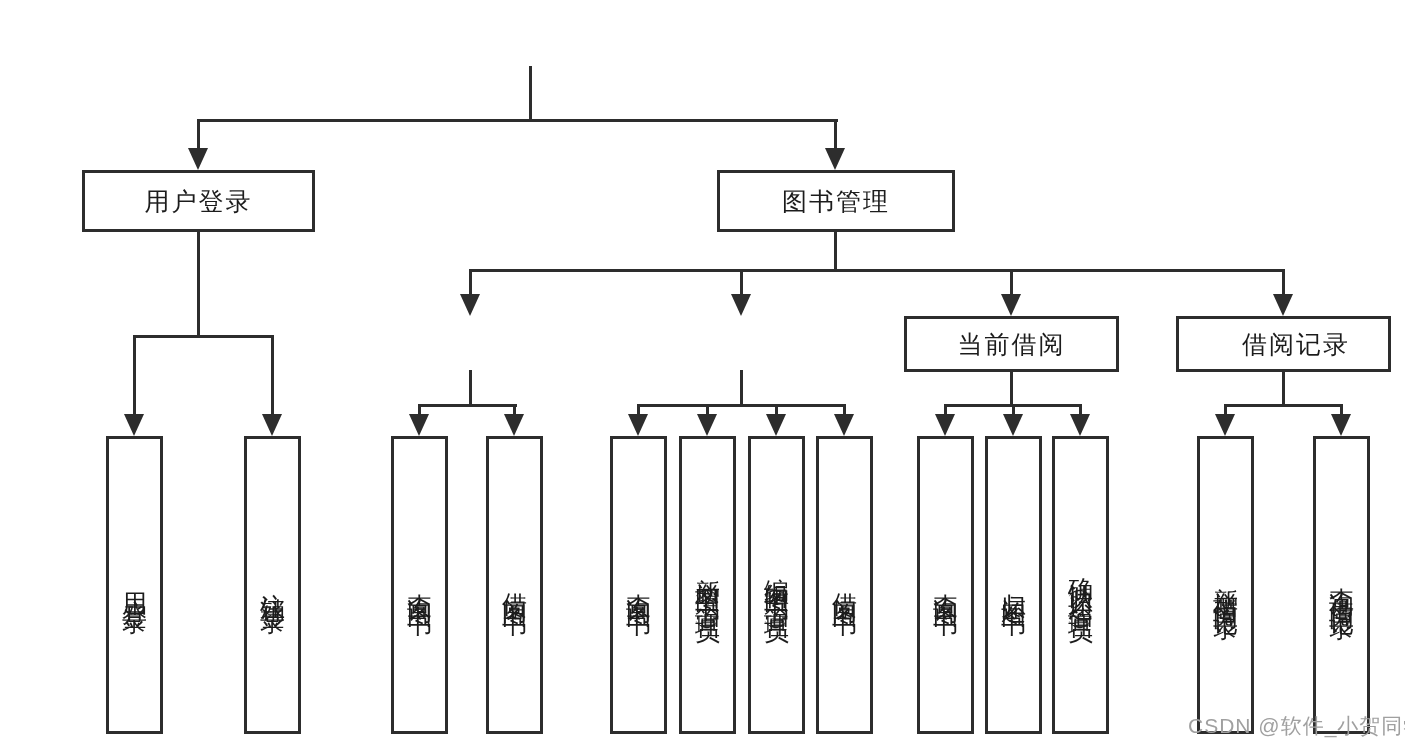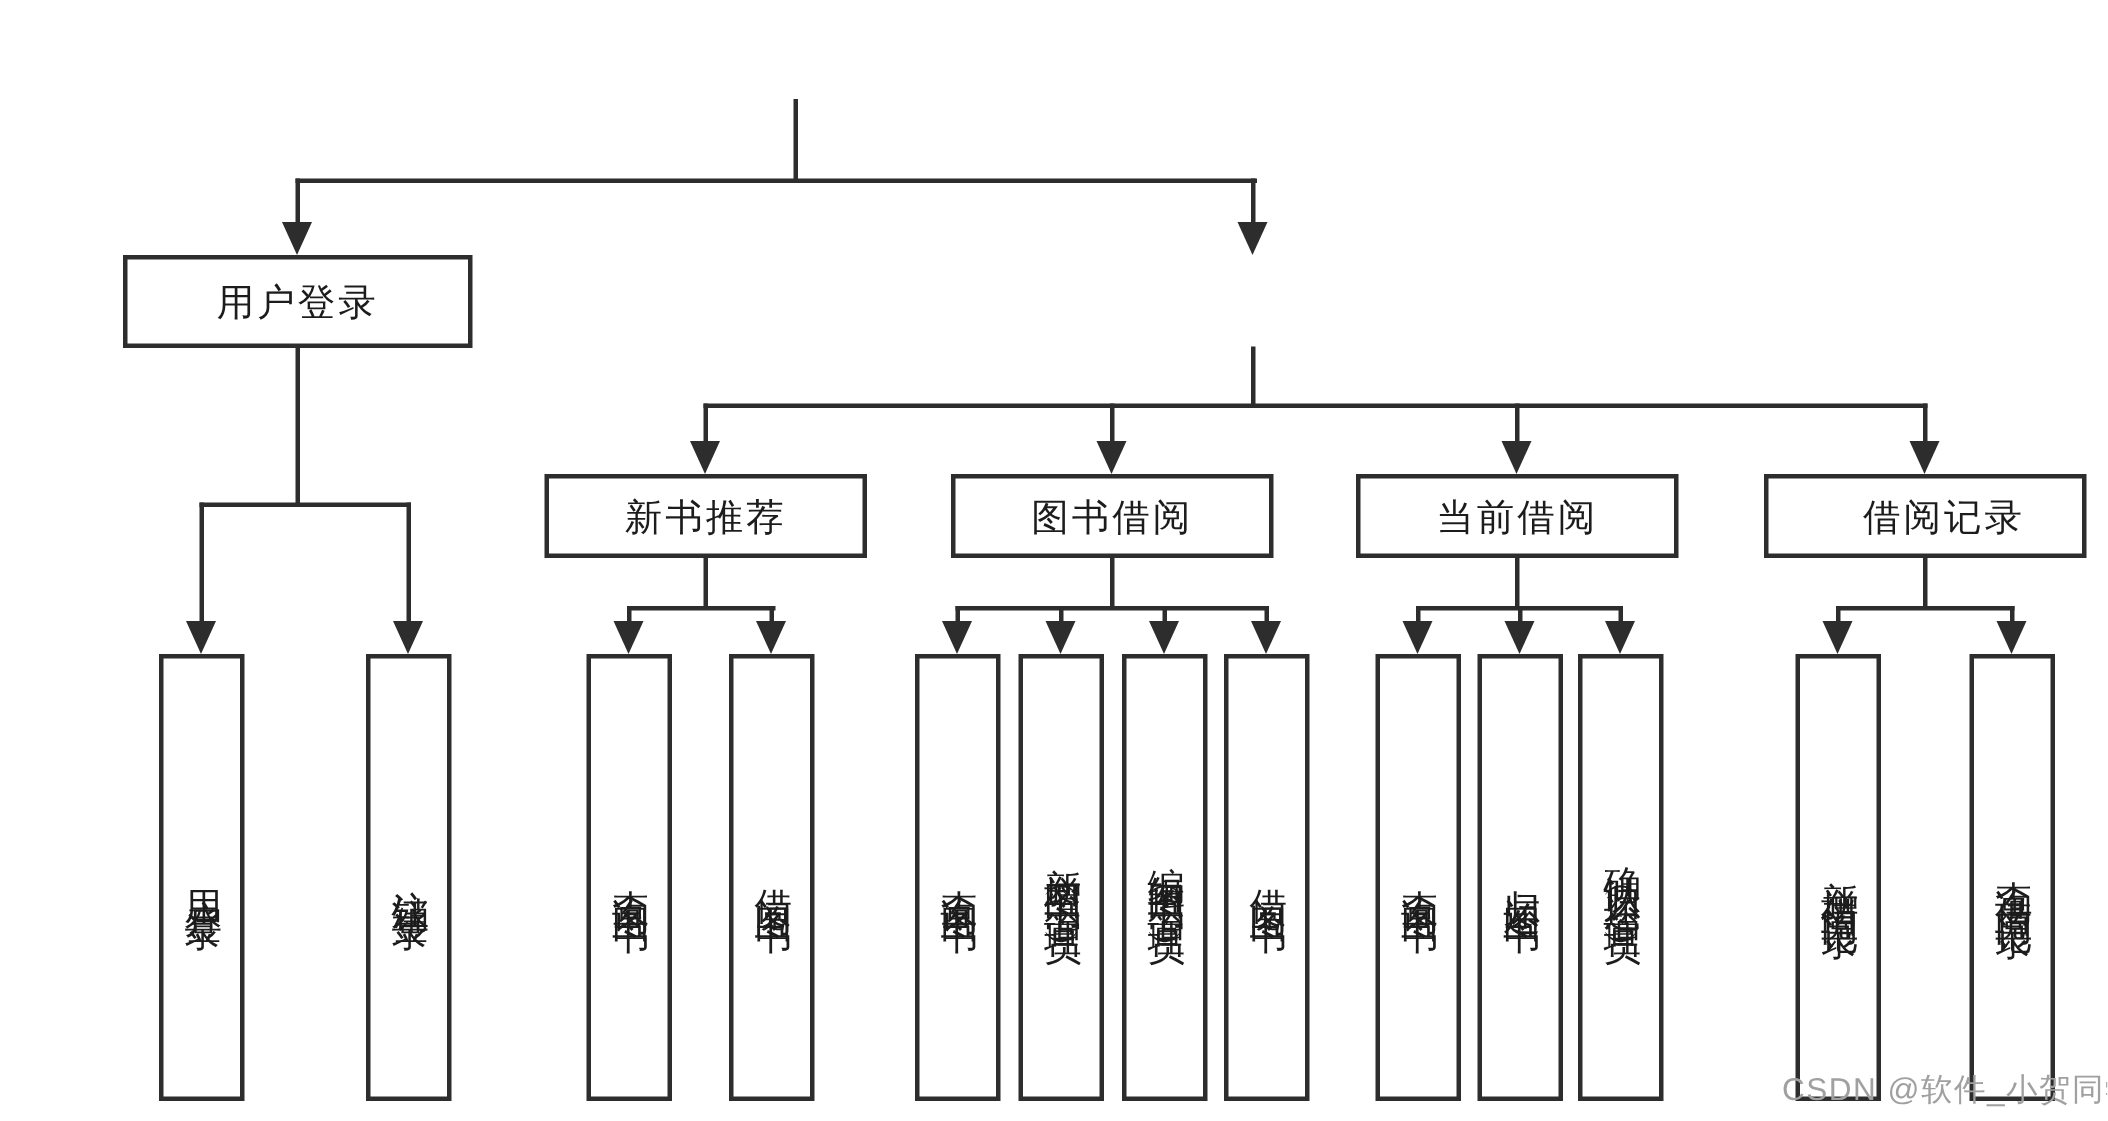--- a/index.html
+++ b/index.html
@@ -29,23 +29,22 @@
     color:#a0a0a0;z-index:3;white-space:nowrap;
   }
 </style>
 </head>
 <body>
 
 <div id="canvas">
 
 
   <div class="node" style="left:82px;top:170px;width:233px;height:62px;">用户登录</div>
+  <div class="node" style="left:717px;top:170px;width:238px;height:62px;">图书管理</div>
 
-  <div class="node" style="left:363px;top:316px;width:215px;height:56px;">新书推荐</div>
-  <div class="node" style="left:634px;top:316px;width:215px;height:56px;">图书借阅</div>
   <div class="node" style="left:904px;top:316px;width:215px;height:56px;">当前借阅</div>
   <div class="node" style="left:1176px;top:316px;width:215px;height:56px;padding-left:25px;">借阅记录</div>
 
   <div class="vnode" style="left:106px;top:436px;width:57px;height:298px;">用户登录</div>
   <div class="vnode" style="left:244px;top:436px;width:57px;height:298px;">注销登录</div>
 
   <div class="vnode" style="left:391px;top:436px;width:57px;height:298px;">查询图书</div>
   <div class="vnode" style="left:486px;top:436px;width:57px;height:298px;">借阅图书</div>
 
   <div class="vnode" style="left:610px;top:436px;width:57px;height:298px;">查询图书</div>

